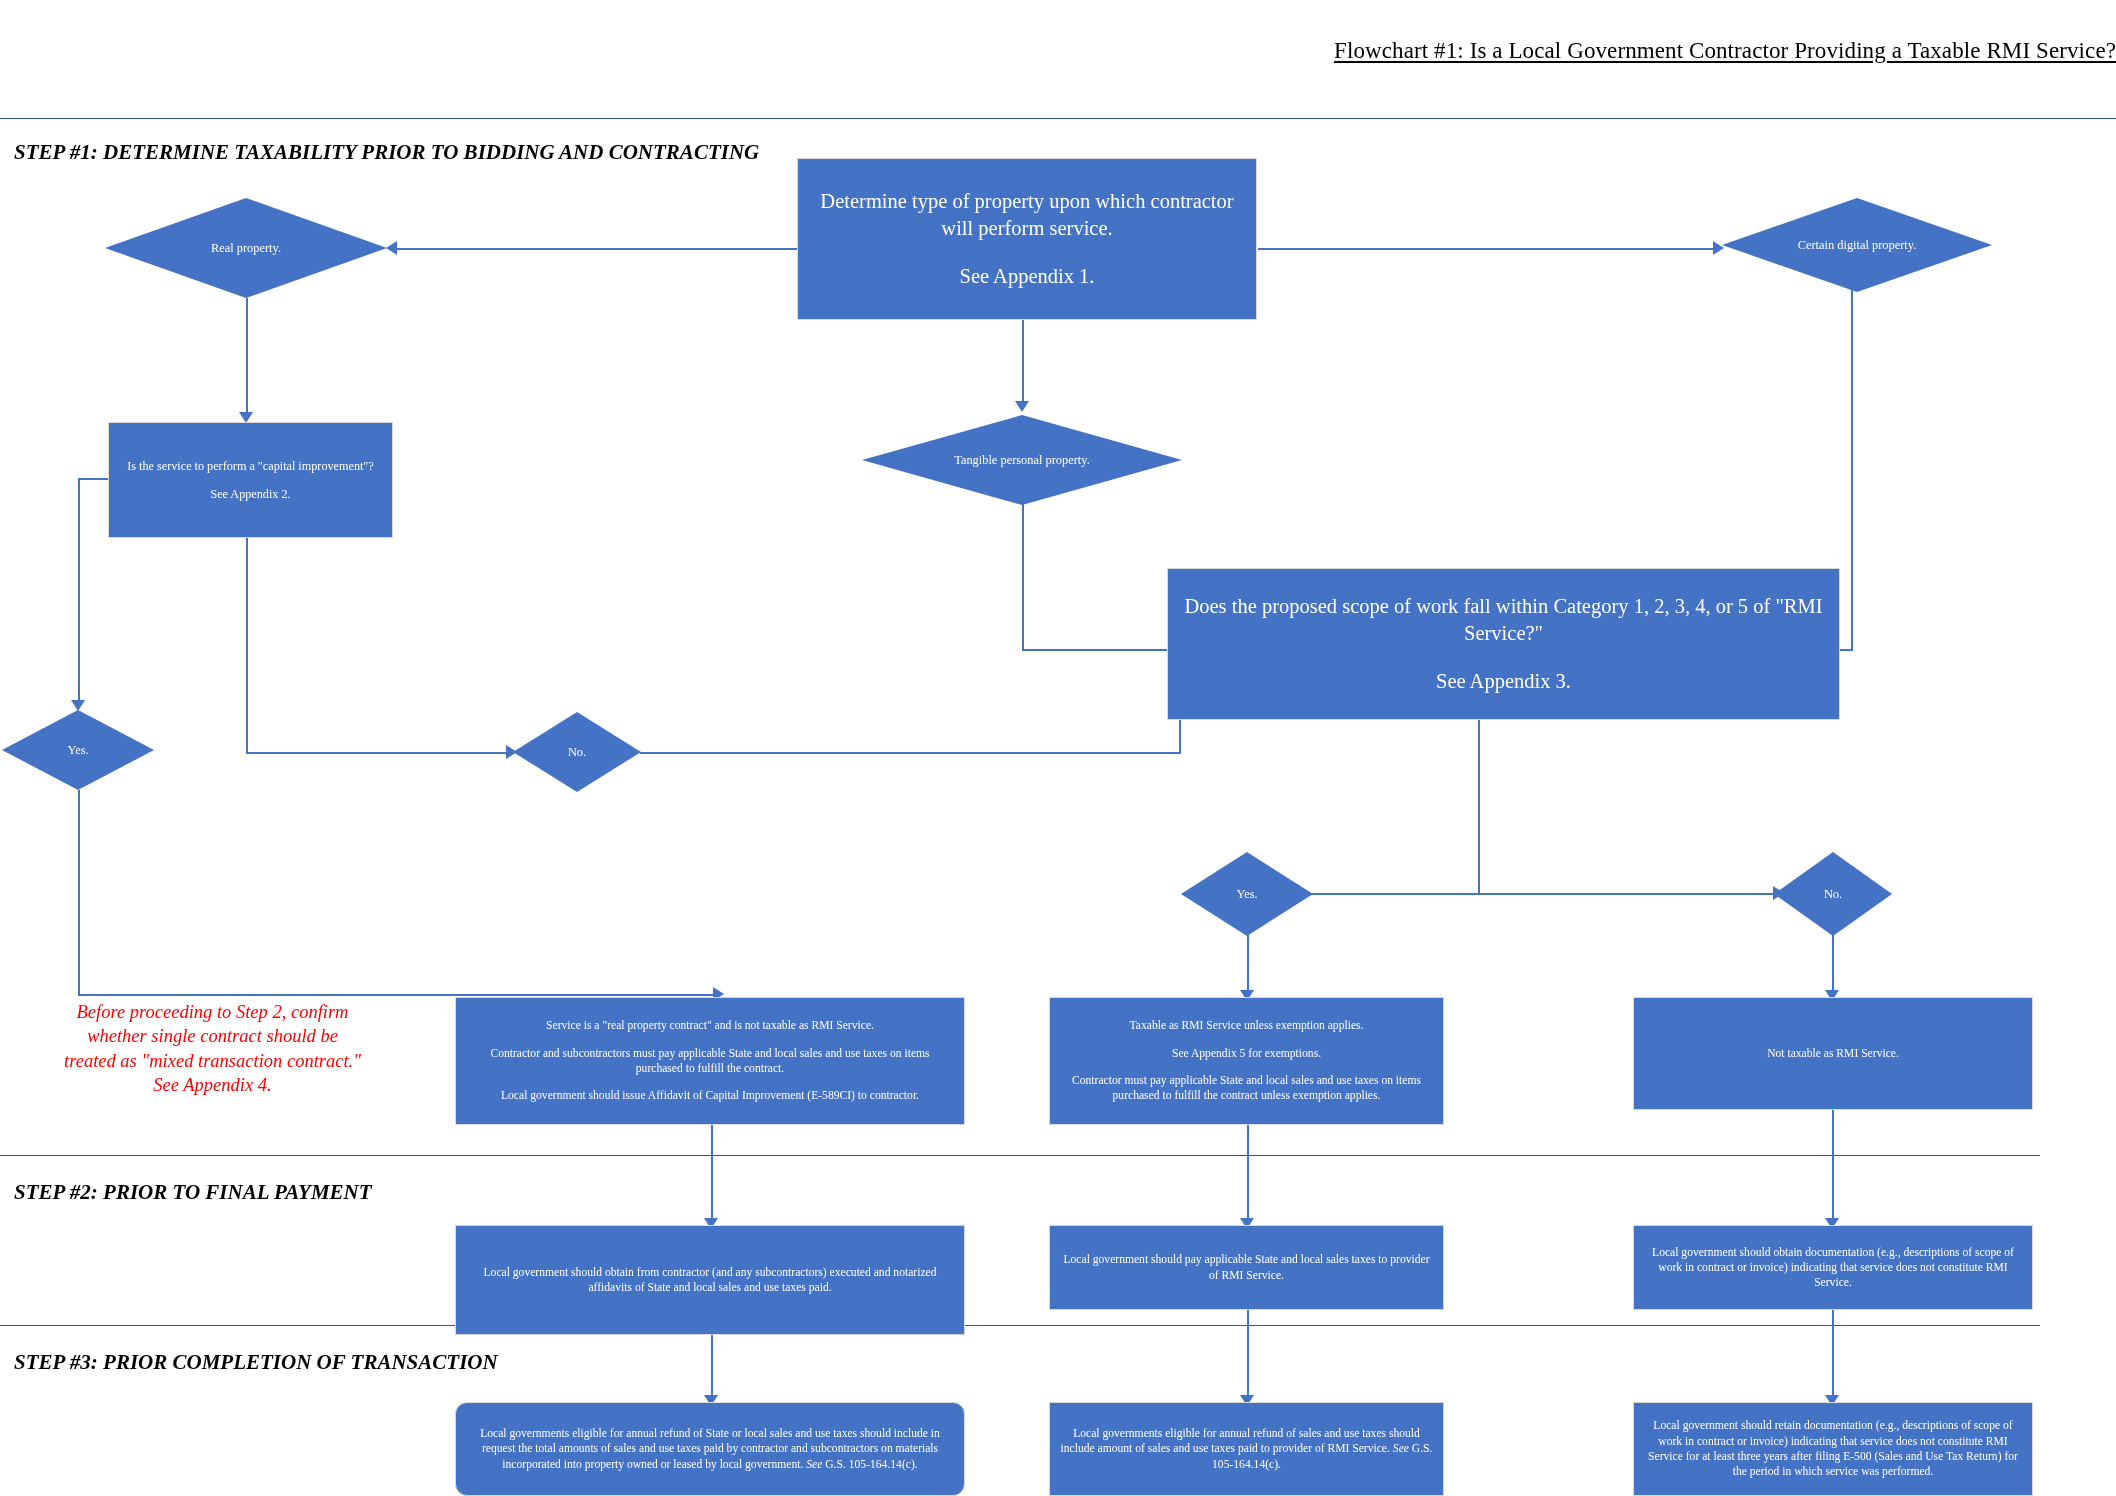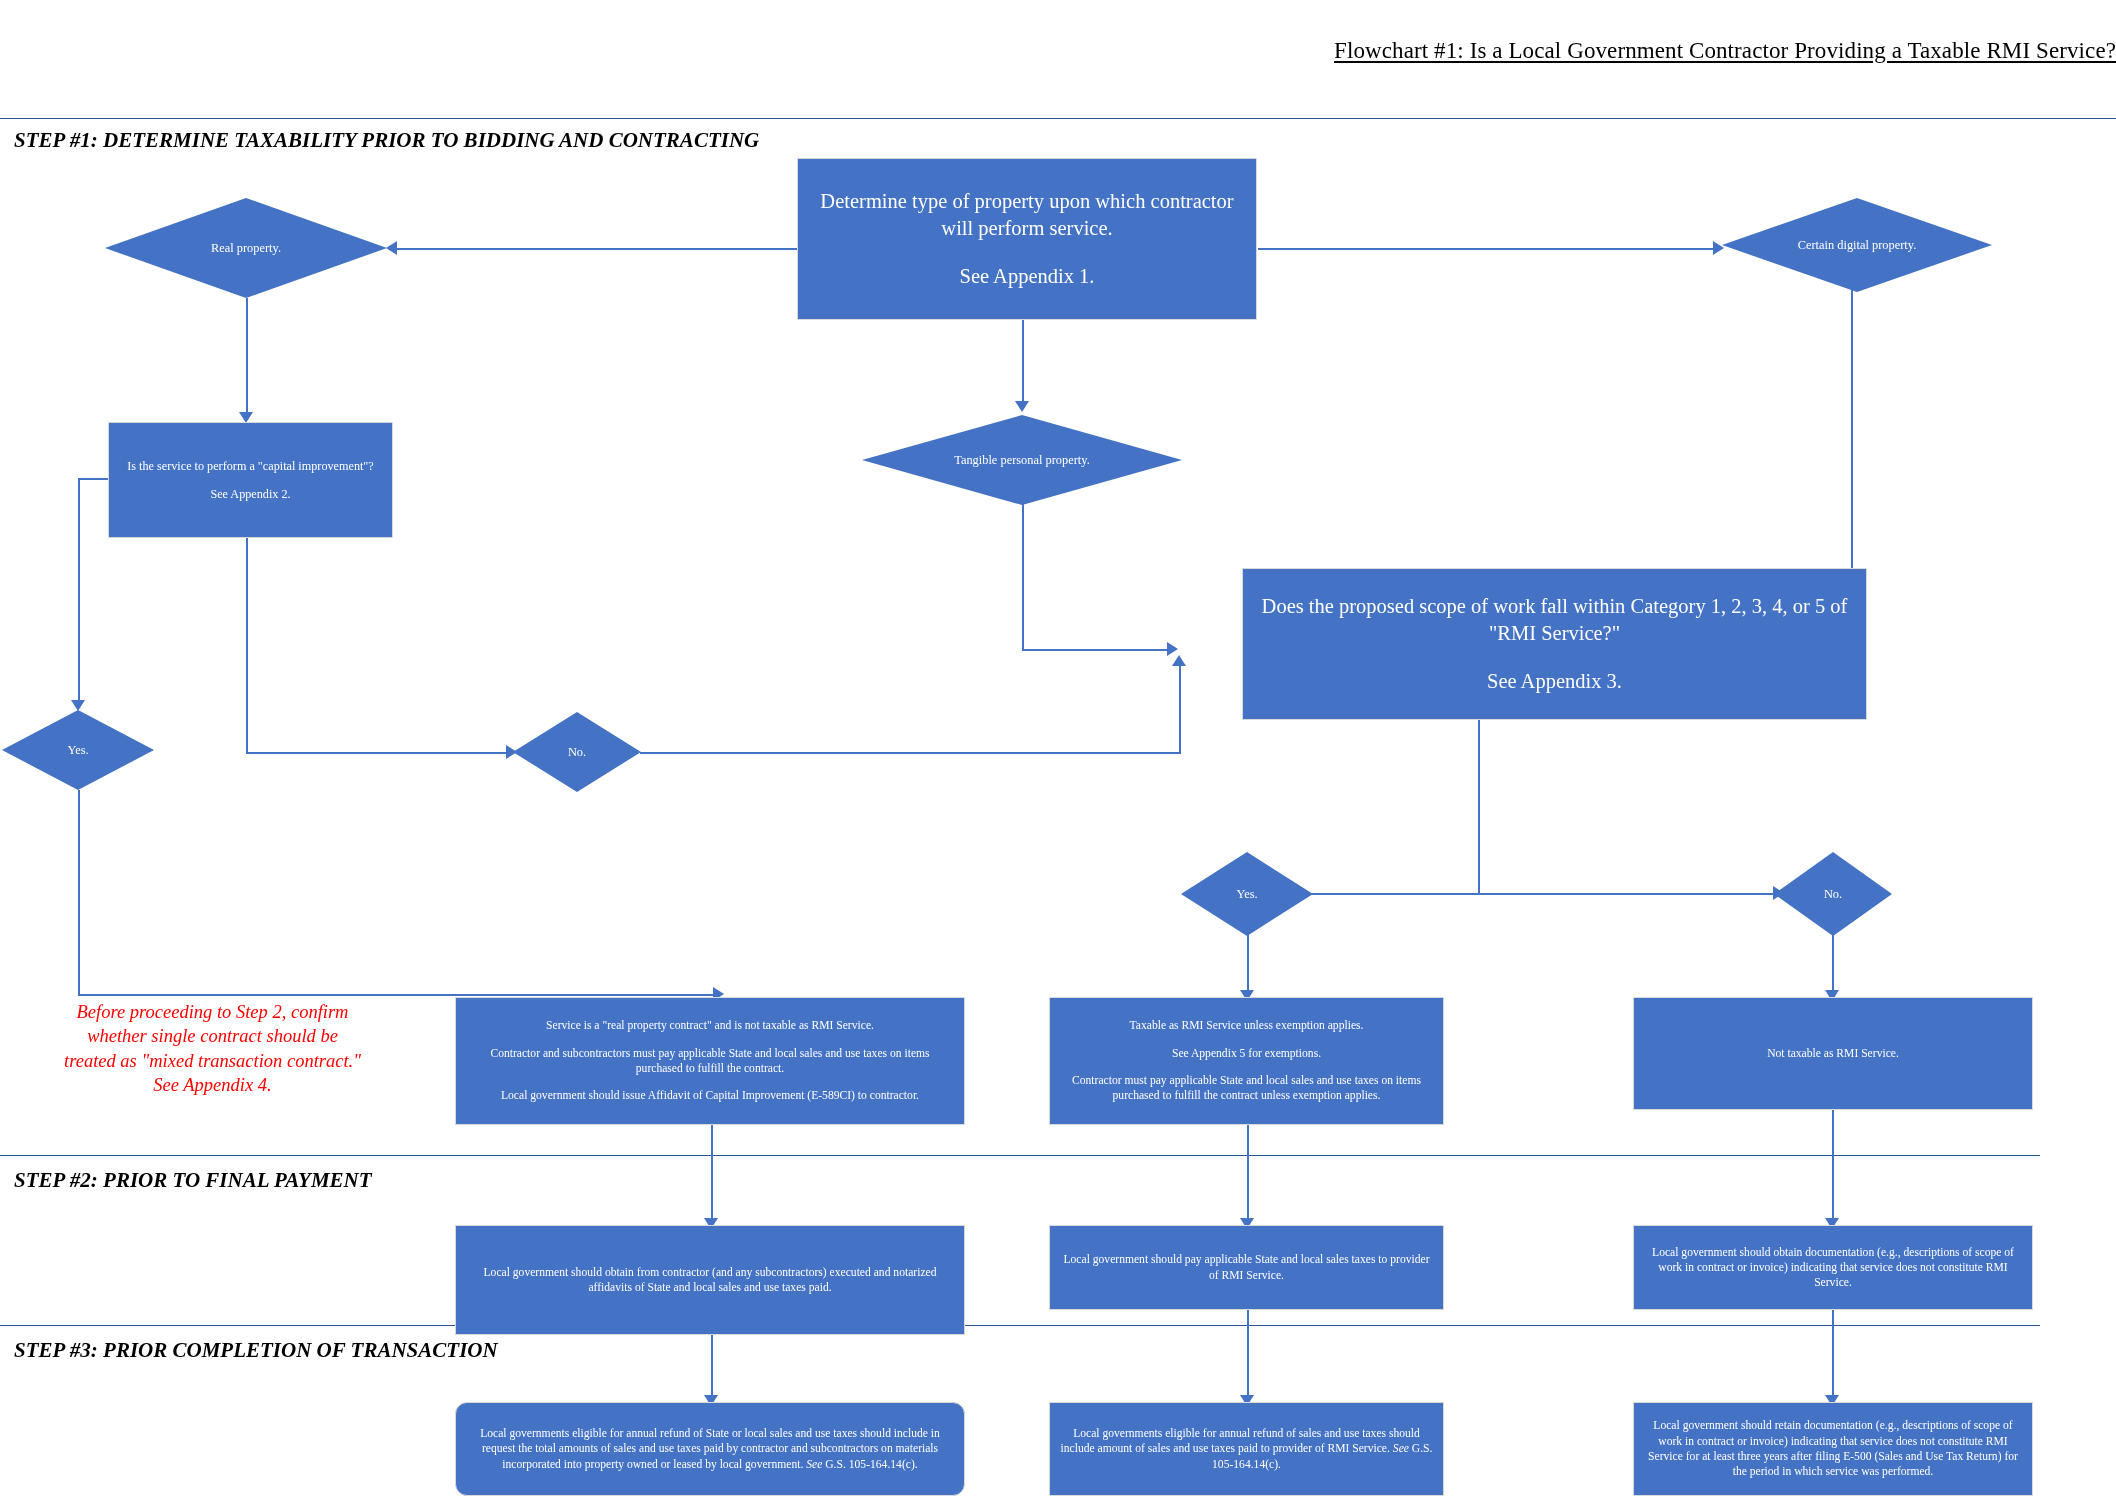--- a/index.html
+++ b/index.html
@@ -40,20 +40,21 @@
   }
   
   .step-head{
     position:absolute;
     font-family:"Liberation Serif", serif;
     font-weight:bold;
     font-style:italic;
     font-size:21px;
     white-space:nowrap;
     color:#000;
+    margin-top:12px;
   }
   
   .box{
     position:absolute;
     background:#4472C4;
     border:1px solid #d9d9d9;
     color:#fff;
     display:flex;
     align-items:center;
     justify-content:center;
@@ -218,21 +219,21 @@
     <div class="dlabel">Tangible personal property.</div>
   </div>
 
   <div class="box f-sm" style="left:108px;top:422px;width:285px;height:116px;">
     <div class="inner">
       <p>Is the service to perform a "capital improvement"?</p>
       <p>See Appendix 2.</p>
     </div>
   </div>
 
-  <div class="box f-lg" style="left:1242px;top:568px;width:625px;height:152px;">
+  <div class="box f-lg" style="left:1167px;top:568px;width:673px;height:152px;">
     <div class="inner">
       <p>Does the proposed scope of work fall within Category 1, 2, 3, 4, or 5 of "RMI Service?"</p>
       <p>See Appendix 3.</p>
     </div>
   </div>
 
   <div class="diamond" style="left:2px;top:710px;width:152px;height:80px;">
     <svg width="152" height="80" viewBox="0 0 152 80">
       <polygon points="76,0 152,40 76,80 0,40" fill="#4472C4"></polygon>
     </svg>

